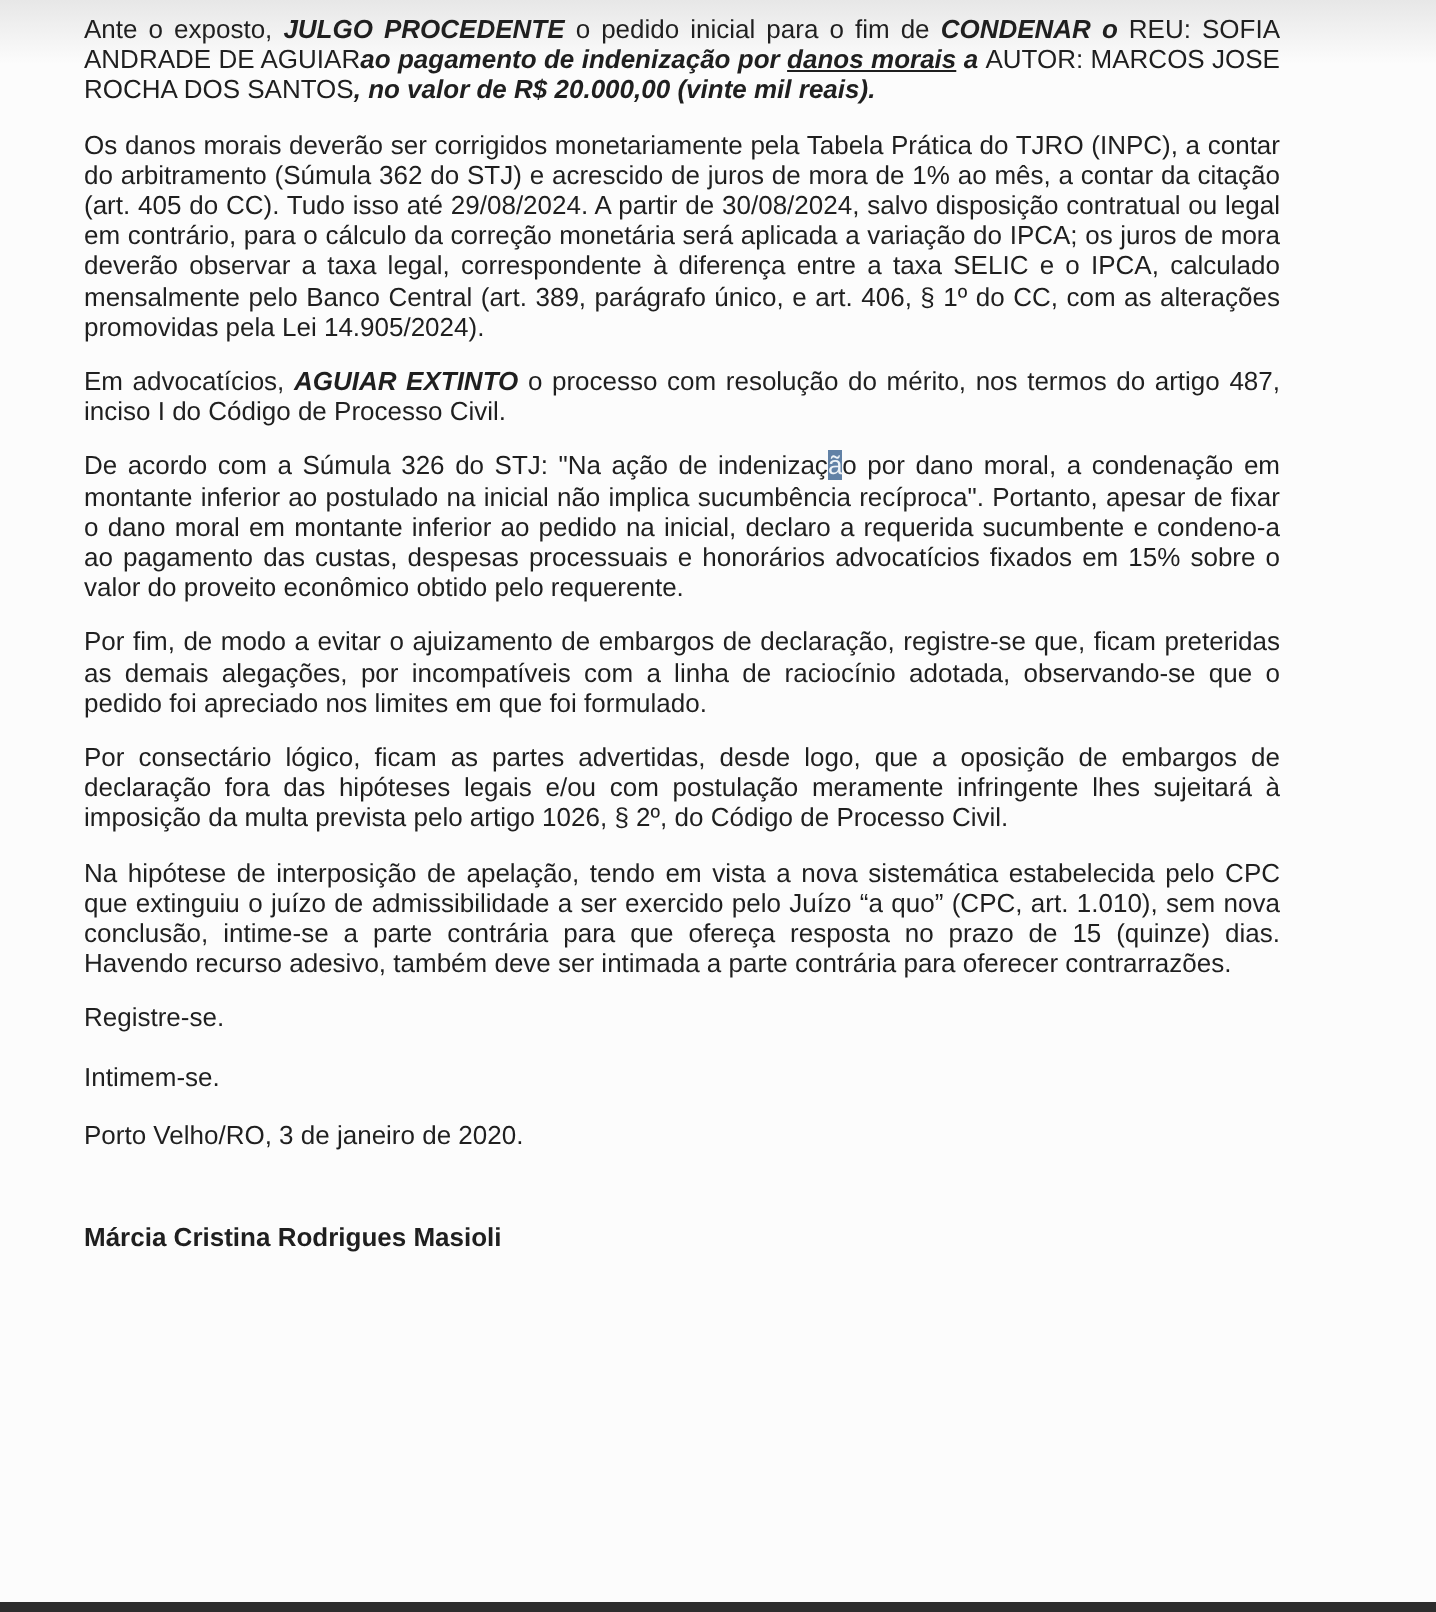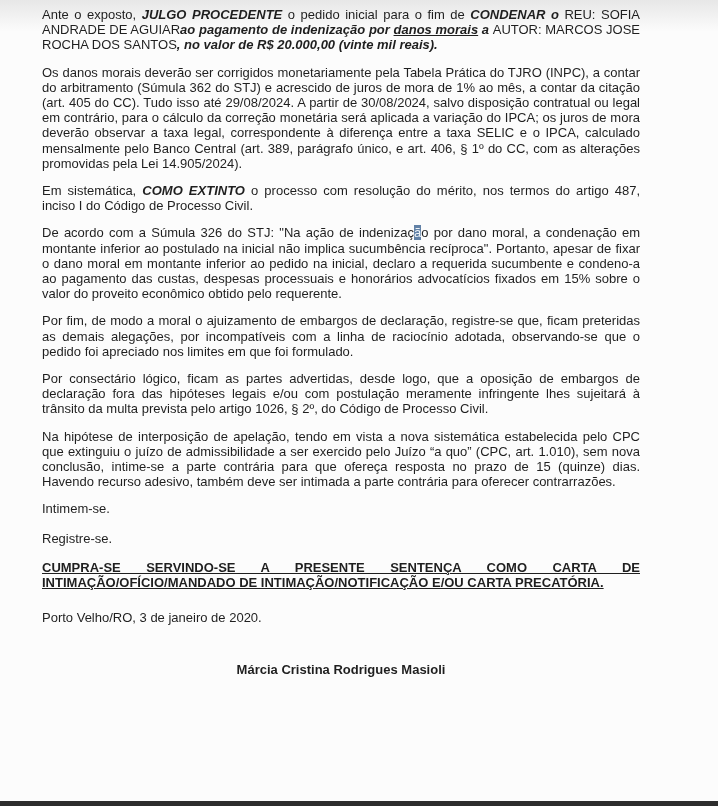--- a/index.html
+++ b/index.html
@@ -26,55 +26,54 @@
   .u { text-decoration: underline; }
   .hl { background: #6181a6; color: #eef3f8; }
   .orders p { margin-bottom: 14px; }
   .cumpra {
     font-weight: bold; text-decoration: underline;
     margin-bottom: 20px !important;
   }
   .date-line { margin-bottom: 0 !important; }
   .signature {
     margin-top: 36px !important; margin-bottom: 0 !important;
-    text-align: center; font-weight: bold;
+    text-align: left; font-weight: bold;
   }
   .bottom-bar {
     position: absolute; left: 0; bottom: 0; width: 718px; height: 5px;
     background: #2d2d2d;
   }
 </style>
 </head>
 <body>
 
 <div class="top-shade"></div>
 
 <div class="page">
 
   <p><span>Ante o exposto, </span><span class="b">JULGO PROCEDENTE</span><span> o pedido inicial para o fim de </span><span class="b">CONDENAR o</span><span> REU: SOFIA ANDRADE DE AGUIAR</span><span class="b">ao pagamento de indenização por </span><span class="b u">danos morais</span><span class="b"> a </span><span>AUTOR: MARCOS JOSE ROCHA DOS SANTOS</span><span class="b">, no valor de R$ 20.000,00 (vinte mil reais).</span></p>
 
   <p>Os danos morais deverão ser corrigidos monetariamente pela Tabela Prática do TJRO (INPC), a contar do arbitramento (Súmula 362 do STJ) e acrescido de juros de mora de 1% ao mês, a contar da citação (art. 405 do CC). Tudo isso até 29/08/2024. A partir de 30/08/2024, salvo disposição contratual ou legal em contrário, para o cálculo da correção monetária será aplicada a variação do IPCA; os juros de mora deverão observar a taxa legal, correspondente à diferença entre a taxa SELIC e o IPCA, calculado mensalmente pelo Banco Central (art. 389, parágrafo único, e art. 406, § 1º do CC, com as alterações promovidas pela Lei 14.905/2024).</p>
 
-  <p><span>Em sistemática, </span><span class="b">COMO EXTINTO</span><span> o processo com resolução do mérito, nos termos do artigo 487, inciso I do Código de Processo Civil.</span></p>
+  <p><span>Em advocatícios, </span><span class="b">AGUIAR EXTINTO</span><span> o processo com resolução do mérito, nos termos do artigo 487, inciso I do Código de Processo Civil.</span></p>
 
   <p><span>De acordo com a Súmula 326 do STJ: "Na ação de indenizaç</span><span class="hl">ã</span><span>o por dano moral, a condenação em montante inferior ao postulado na inicial não implica sucumbência recíproca". Portanto, apesar de fixar o dano moral em montante inferior ao pedido na inicial, declaro a requerida sucumbente e condeno-a ao pagamento das custas, despesas processuais e honorários advocatícios fixados em 15% sobre o valor do proveito econômico obtido pelo requerente.</span></p>
 
-  <p>Por fim, de modo a moral o ajuizamento de embargos de declaração, registre-se que, ficam preteridas as demais alegações, por incompatíveis com a linha de raciocínio adotada, observando-se que o pedido foi apreciado nos limites em que foi formulado.</p>
+  <p>Por fim, de modo a evitar o ajuizamento de embargos de declaração, registre-se que, ficam preteridas as demais alegações, por incompatíveis com a linha de raciocínio adotada, observando-se que o pedido foi apreciado nos limites em que foi formulado.</p>
 
-  <p>Por consectário lógico, ficam as partes advertidas, desde logo, que a oposição de embargos de declaração fora das hipóteses legais e/ou com postulação meramente infringente lhes sujeitará à trânsito da multa prevista pelo artigo 1026, § 2º, do Código de Processo Civil.</p>
+  <p>Por consectário lógico, ficam as partes advertidas, desde logo, que a oposição de embargos de declaração fora das hipóteses legais e/ou com postulação meramente infringente lhes sujeitará à imposição da multa prevista pelo artigo 1026, § 2º, do Código de Processo Civil.</p>
 
   <p>Na hipótese de interposição de apelação, tendo em vista a nova sistemática estabelecida pelo CPC que extinguiu o juízo de admissibilidade a ser exercido pelo Juízo “a quo” (CPC, art. 1.010), sem nova conclusão, intime-se a parte contrária para que ofereça resposta no prazo de 15 (quinze) dias. Havendo recurso adesivo, também deve ser intimada a parte contrária para oferecer contrarrazões.</p>
 
 
   <div class="orders">
+    <p>Registre-se.</p>
     <p>Intimem-se.</p>
-    <p>Registre-se.</p>
   </div>
 
-  <p class="cumpra">CUMPRA-SE SERVINDO-SE A PRESENTE SENTENÇA COMO CARTA DE INTIMAÇÃO/OFÍCIO/MANDADO DE INTIMAÇÃO/NOTIFICAÇÃO E/OU CARTA PRECATÓRIA.</p>
 
   <p class="date-line">Porto Velho/RO, 3 de janeiro de 2020.</p>
 
   <p class="signature">Márcia Cristina Rodrigues Masioli</p>
 
 </div>
 
 <div class="bottom-bar"></div>
 
 </body></html>

